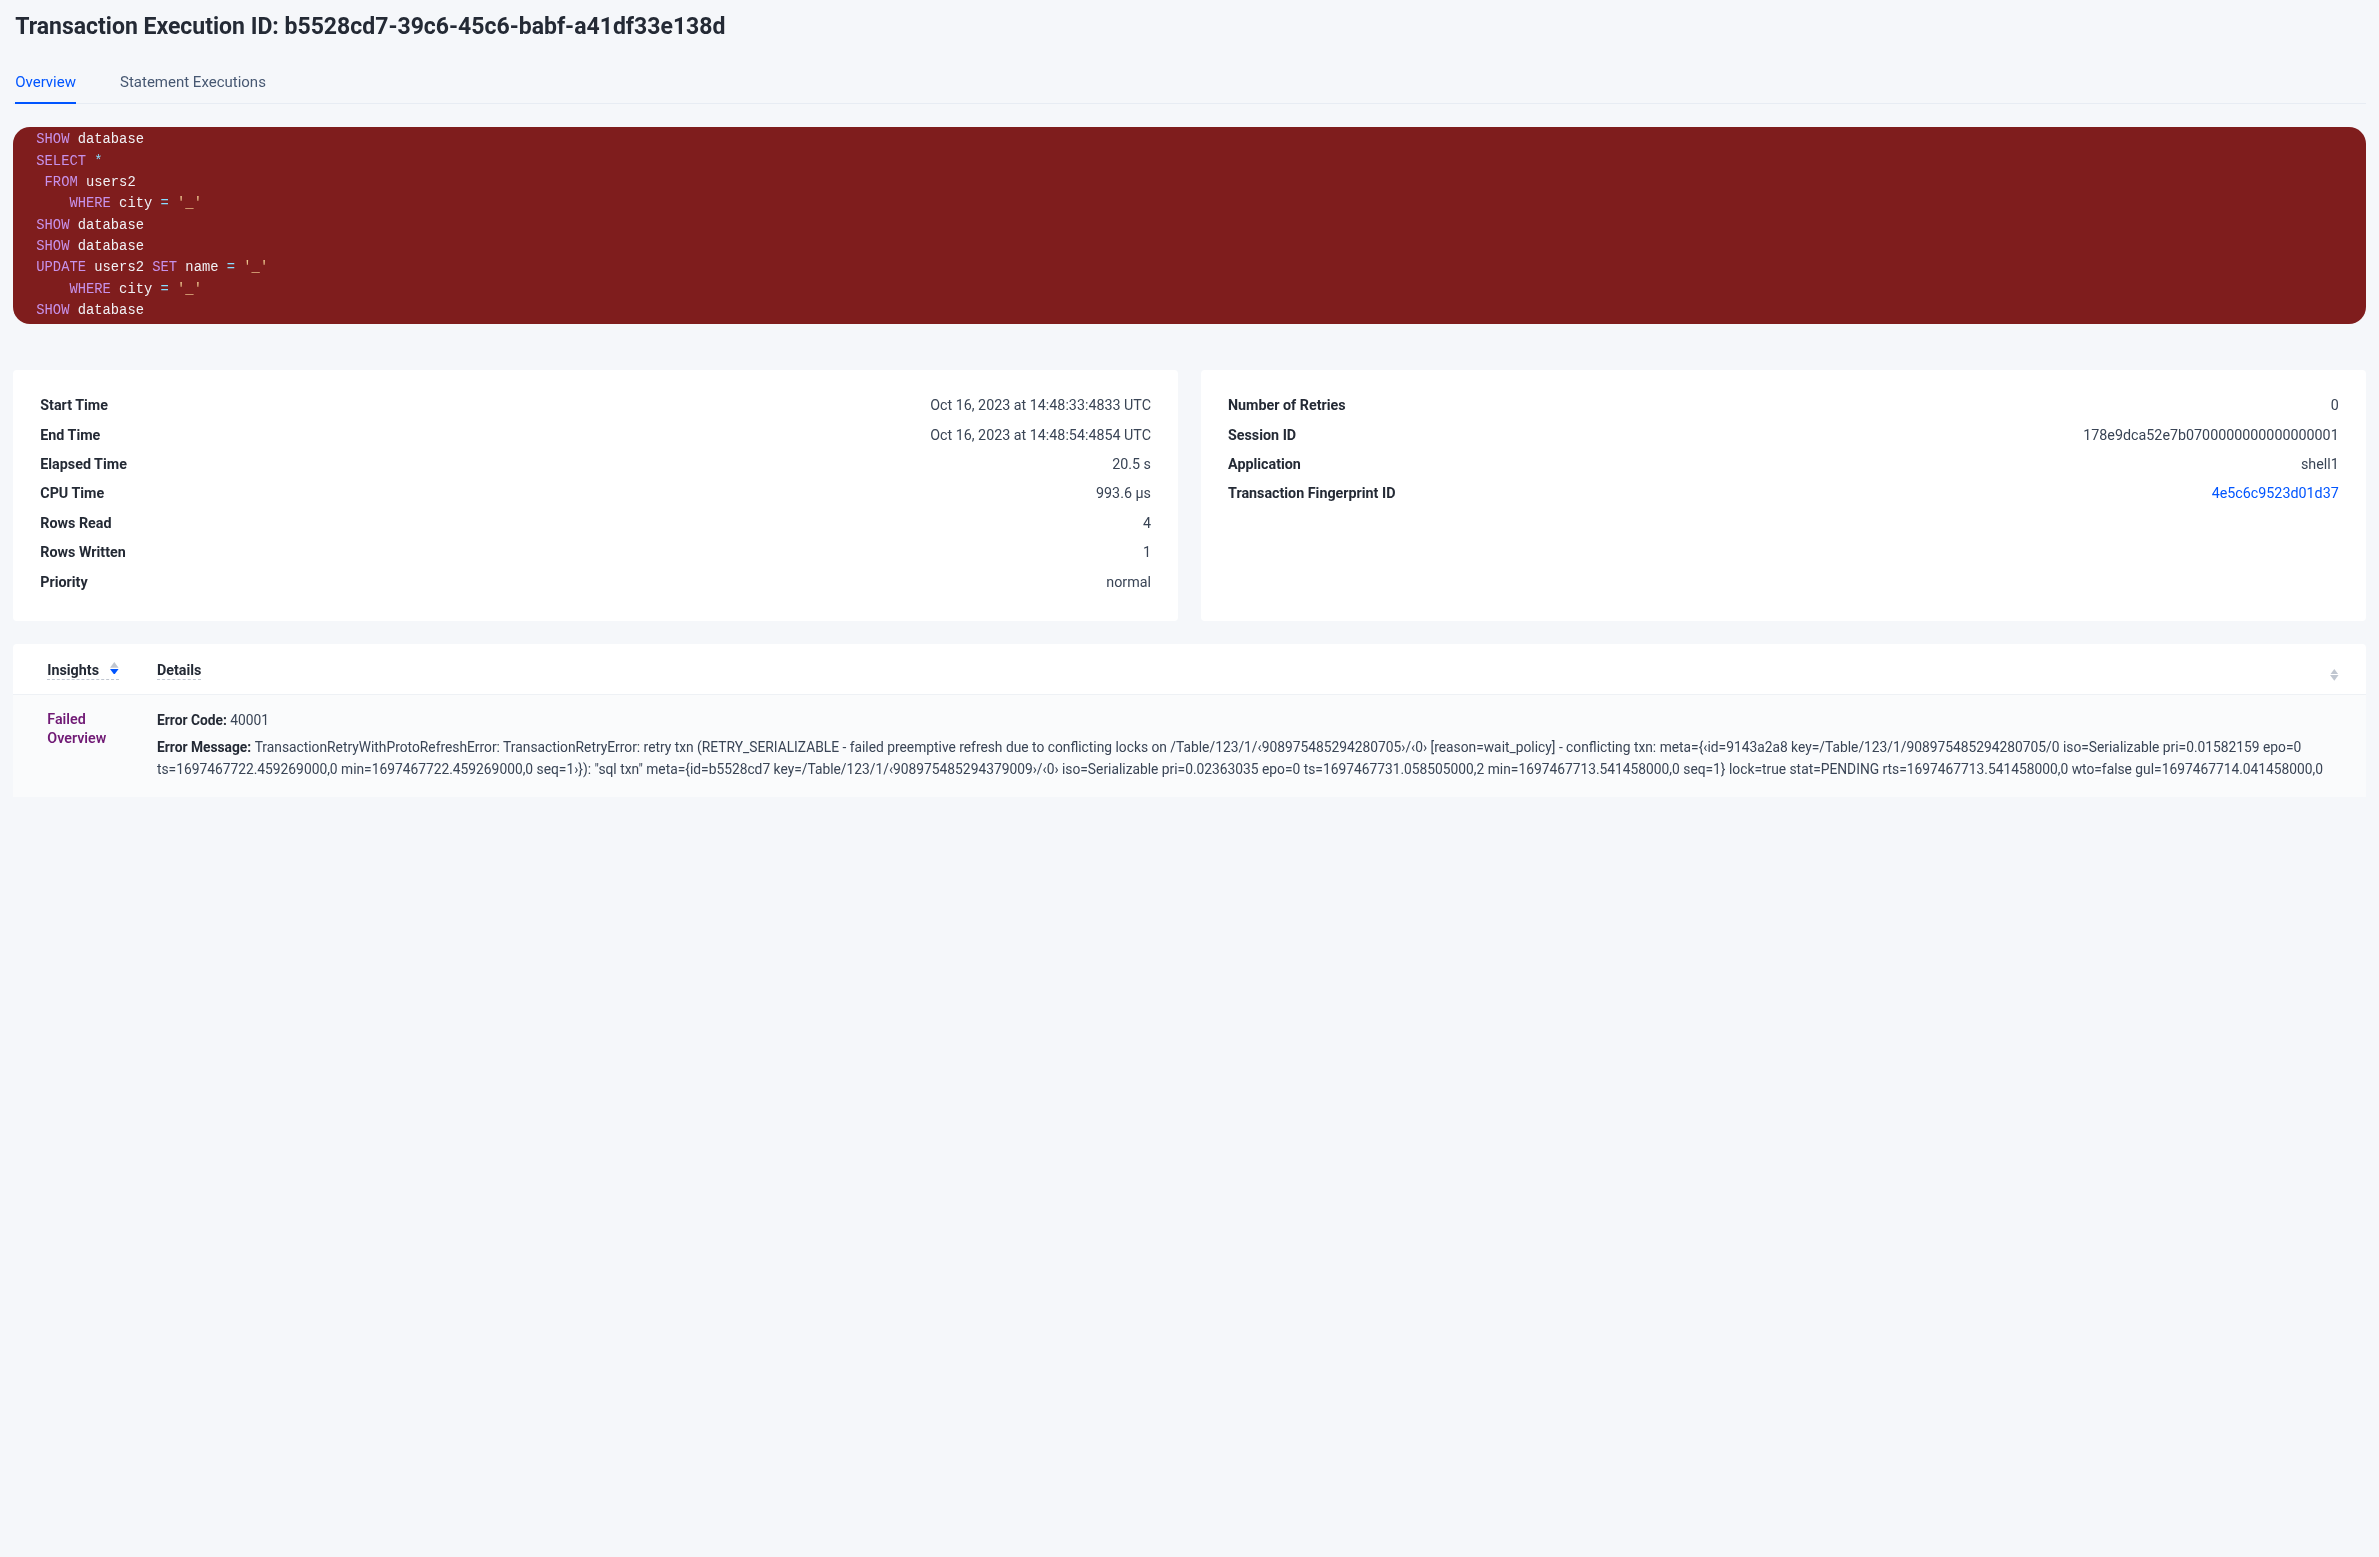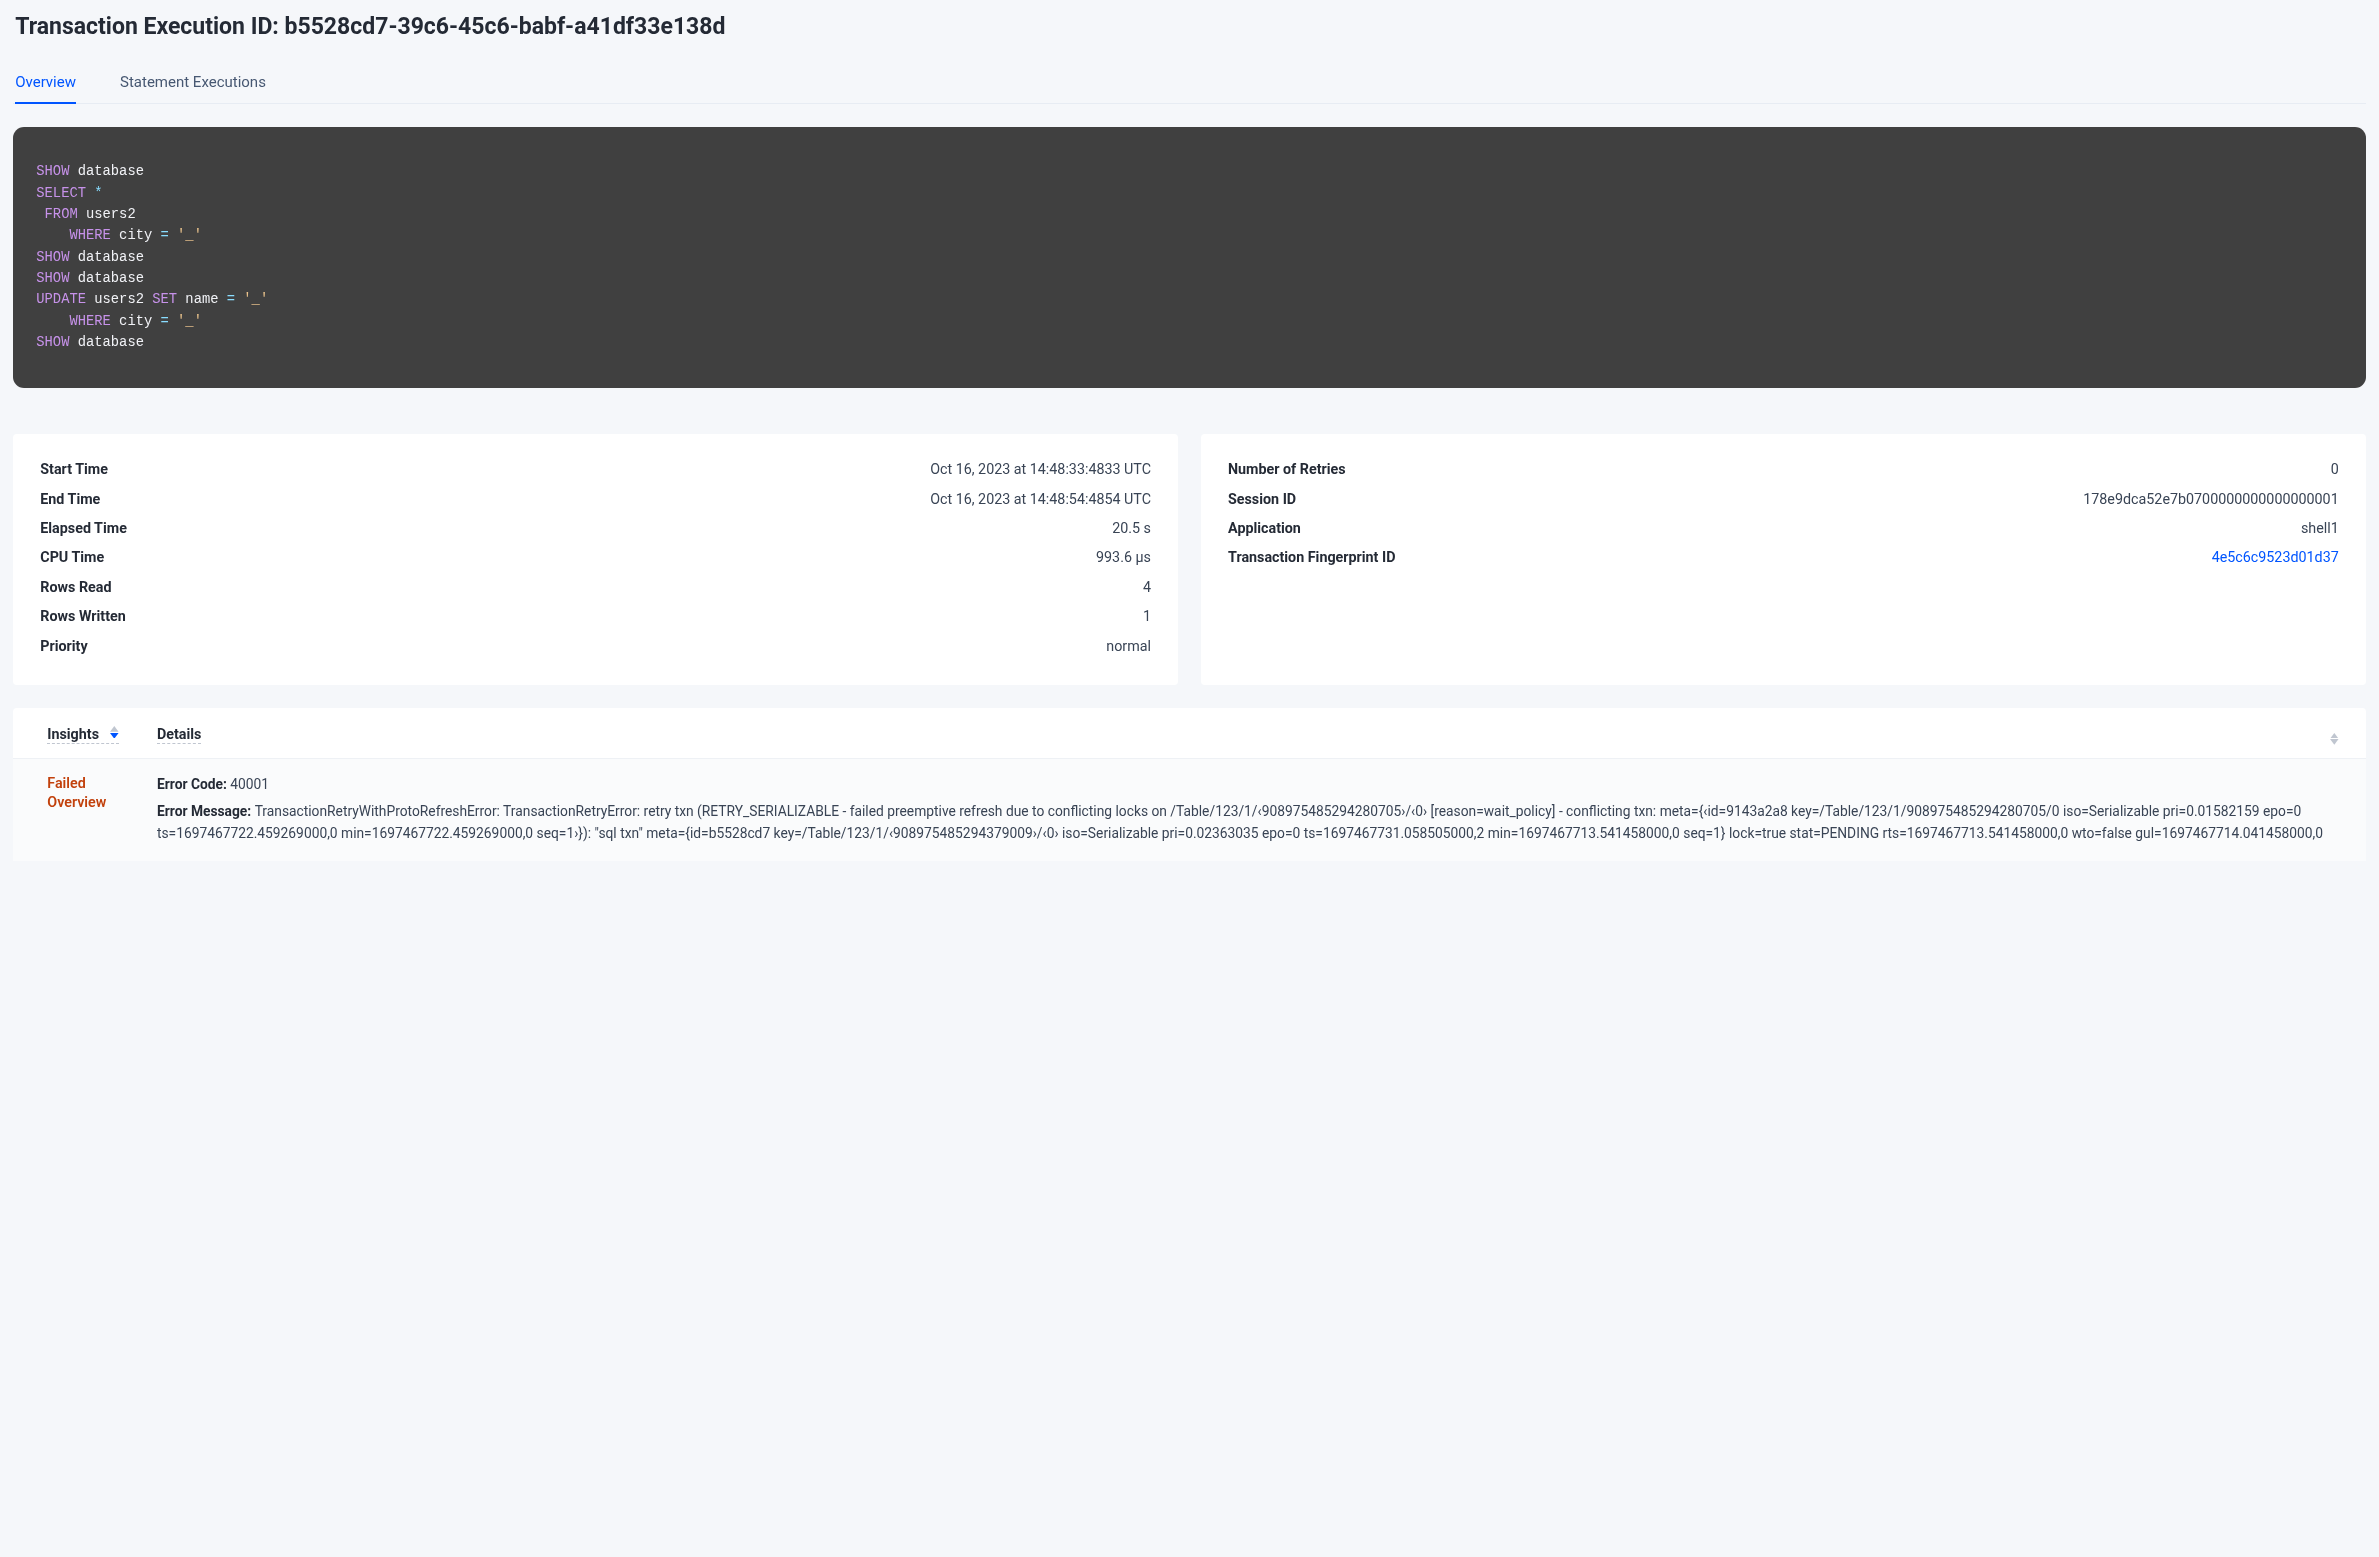--- a/index.html
+++ b/index.html
@@ -33,24 +33,24 @@
     border-bottom: 2.9px solid transparent;
     margin-bottom: -1px;
     font-weight: 400;
   }
   .tab.active {
     color: #0055ff;
     border-bottom-color: #0055ff;
     font-weight: 400;
   }
   .code-block {
-    background: #404040;
+    background: #7f1d1d;
     color: #e6e9f0;
-    border-radius: 11px;
-    padding: 34px 23px;
+    border-radius: 17px;
+    padding: 2px 23px;
     margin-top: 23px;
     font-family: "SFMono-Regular", Consolas, "Liberation Mono", Menlo, monospace;
     font-size: 13.8px;
     line-height: 1.55;
     white-space: pre;
     overflow-x: auto;
   }
   .code-block .kw { color: #c792ea; }
   .code-block .op { color: #89ddff; }
   .code-block .ident { color: #f1f2f6; font-weight: 500; }
@@ -127,21 +127,21 @@
   .sort-icon svg { display: block; }
   .insights-table tbody td {
     padding: 15px 19px 17px 19px;
     vertical-align: top;
     font-size: 13.8px;
     border-top: 1px solid #eef1f5;
     background: #fafbfc;
   }
   .insights-table tbody td:first-child {
     padding-left: 34px;
-    color: #c2410c;
+    color: #701a75;
     font-weight: 600;
     font-size: 14.3px;
     line-height: 1.35;
   }
   .err-block { color: #394455; line-height: 1.55; }
   .err-block .lbl { font-weight: 700; color: #242a35; }
 </style>
 </head>
 <body>
 

